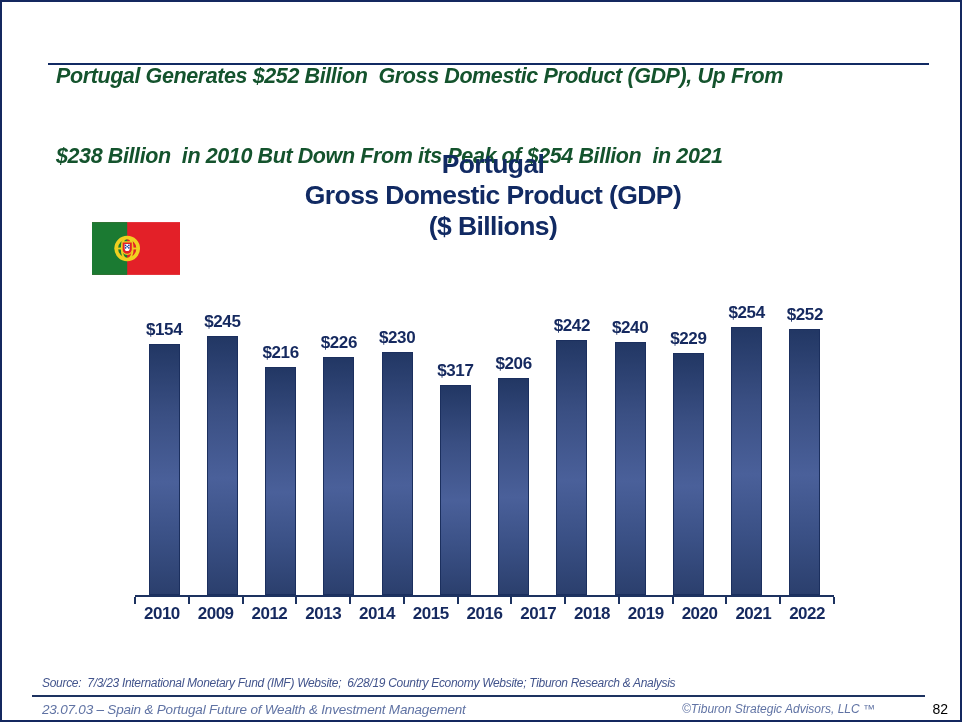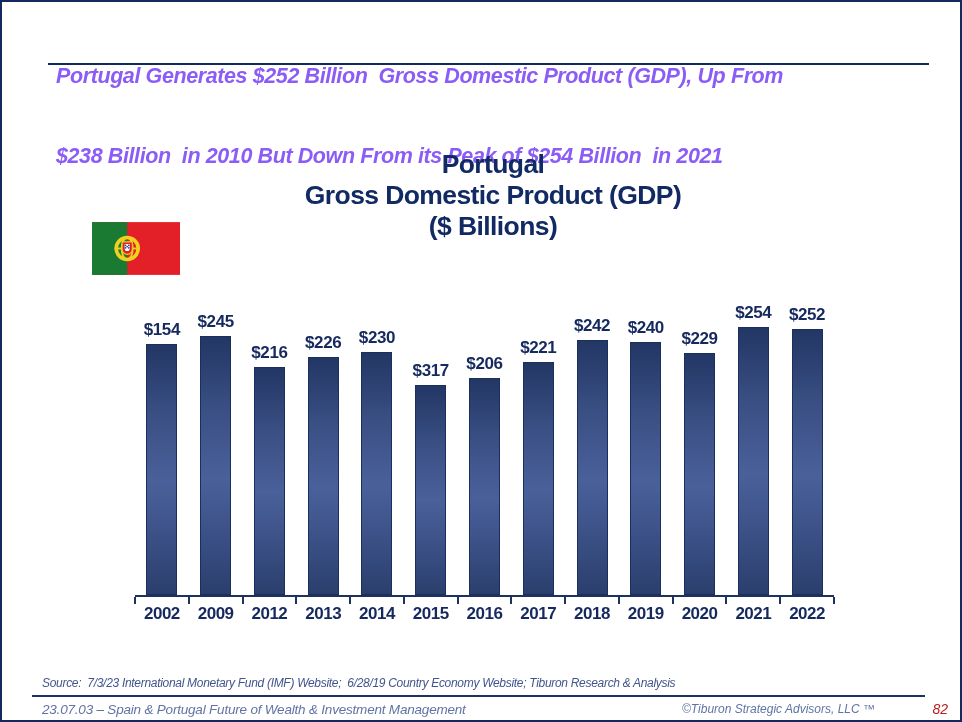--- a/index.html
+++ b/index.html
@@ -3,21 +3,21 @@
 <meta charset="utf-8">
 <style>
   html, body { margin:0; padding:0; background:#fff; }
   .page {
     position:relative; width:962px; height:722px; background:#ffffff;
     border:2px solid #14285f; box-sizing:border-box; overflow:hidden;
     font-family:"Liberation Sans", sans-serif;
   }
   .slide-title {
     position:absolute; left:54px; top:8px;
-    color:#8b5cf6; font-weight:bold; font-style:italic;
+    color:#14532d; font-weight:bold; font-style:italic;
     font-size:21.5px; line-height:26.5px; white-space:pre; letter-spacing:-0.4px;
   }
   .title-rule {
     position:absolute; left:46px; top:61px; width:881px; height:2px; background:#112a63;
   }
   .chart-title {
     position:absolute; left:20px; top:147px; width:942px; text-align:center;
     color:#112a63; font-weight:bold; font-size:26.5px; line-height:31px; letter-spacing:-0.6px;
   }
   .flag { position:absolute; left:90px; top:220px; width:88px; height:53px; }
@@ -63,22 +63,22 @@
   }
   .footer-left {
     position:absolute; left:40px; top:700px; font-size:13.5px; font-style:italic;
     color:#6073a4; letter-spacing:-0.2px; white-space:pre;text-align:right;
   }
   .footer-right {
     position:absolute; right:85px; top:700px; font-size:12px; font-style:italic;
     color:#6073a4; white-space:pre;
   }
   .page-number {
-    position:absolute; right:12px; top:699px; font-size:14px; font-style:italic;
-    color:#b91c1c;
+    position:absolute; right:12px; top:699px; font-size:14px; 
+    color:#000000;
   }
 </style>
 </head>
 <body>
 
 <div class="page">
 
   <div class="slide-title">
     <div>Portugal Generates $252 Billion  Gross Domestic Product (GDP), Up From</div>
     <div>$238 Billion  in 2010 But Down From its Peak of $254 Billion  in 2021</div>
@@ -129,24 +129,20 @@
         <div class="bar-value">$230</div>
         <div class="bar" style="height: 243px;"></div>
       </div>
       <div class="bar-col">
         <div class="bar-value">$317</div>
         <div class="bar" style="height: 210px;"></div>
       </div>
       <div class="bar-col">
         <div class="bar-value">$206</div>
         <div class="bar" style="height: 217px;"></div>
-      </div>
-      <div class="bar-col">
-        <div class="bar-value">$221</div>
-        <div class="bar" style="height: 233px;"></div>
       </div>
       <div class="bar-col">
         <div class="bar-value">$242</div>
         <div class="bar" style="height: 255px;"></div>
       </div>
       <div class="bar-col">
         <div class="bar-value">$240</div>
         <div class="bar" style="height: 253px;"></div>
       </div>
       <div class="bar-col">
@@ -172,21 +168,21 @@
       <div class="x-tick" style="left: 46.1538%;"></div>
       <div class="x-tick" style="left: 53.8462%;"></div>
       <div class="x-tick" style="left: 61.5385%;"></div>
       <div class="x-tick" style="left: 69.2308%;"></div>
       <div class="x-tick" style="left: 76.9231%;"></div>
       <div class="x-tick" style="left: 84.6154%;"></div>
       <div class="x-tick" style="left: 92.3077%;"></div>
       <div class="x-tick" style="left: 100%;"></div>
     </div>
   <div class="x-labels">
-      <div class="x-label">2002</div>
+      <div class="x-label">2010</div>
       <div class="x-label">2009</div>
       <div class="x-label">2012</div>
       <div class="x-label">2013</div>
       <div class="x-label">2014</div>
       <div class="x-label">2015</div>
       <div class="x-label">2016</div>
       <div class="x-label">2017</div>
       <div class="x-label">2018</div>
       <div class="x-label">2019</div>
       <div class="x-label">2020</div>

